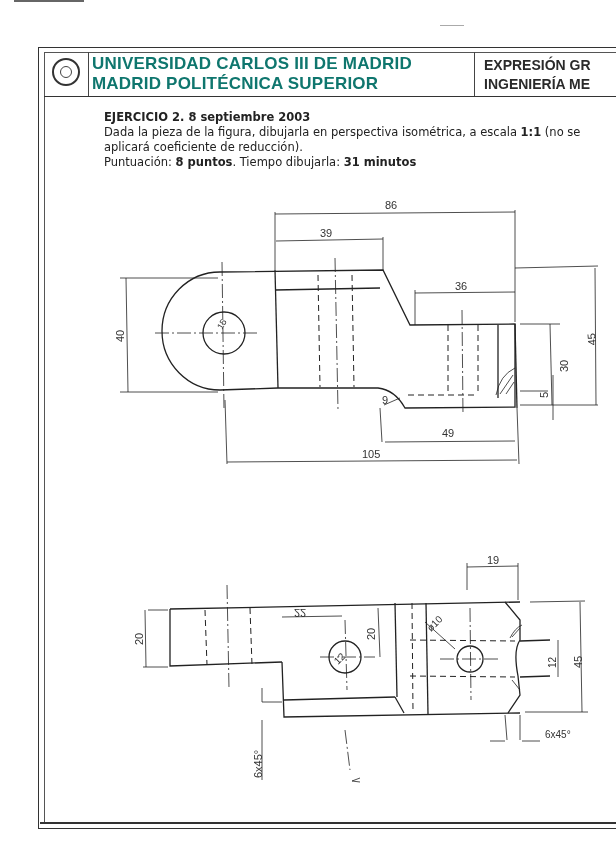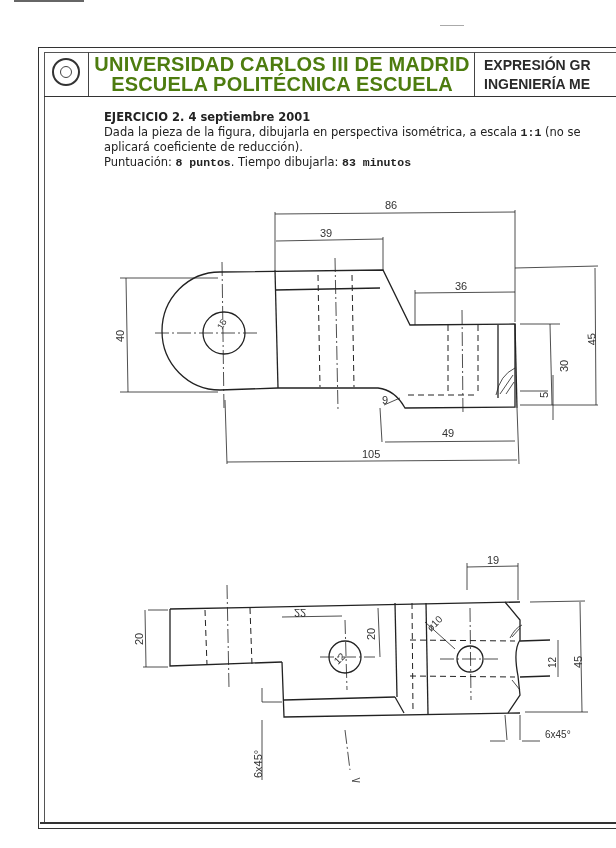--- a/index.html
+++ b/index.html
@@ -3,62 +3,62 @@
 <meta charset="utf-8">
 <style>
   html,body{margin:0;padding:0;background:#fff;}
   body{width:616px;height:848px;position:relative;overflow:hidden;font-family:"Liberation Sans",sans-serif;color:#222;}
   .frame{position:absolute;left:38px;top:47px;width:600px;height:780px;border:1.5px solid #333;border-right:none;}
   .frame-inner{position:absolute;left:44px;top:52px;width:600px;height:770px;border:1px solid #555;border-right:none;}
   .header{position:absolute;left:44px;top:52px;width:580px;height:44px;border-bottom:1.5px solid #333;}
   .logo-box{position:absolute;left:0;top:0;width:44px;height:44px;border-right:1px solid #444;}
   .logo{position:absolute;left:8px;top:6px;width:28px;height:28px;border:2px solid #333;border-radius:50%;box-sizing:border-box;}
   .logo:after{content:"";position:absolute;left:6px;top:6px;width:12px;height:12px;border:1.5px solid #444;border-radius:50%;box-sizing:border-box;}
-  .uni{position:absolute;left:48px;top:2px;width:380px;text-align:center;font-size:20px;font-weight:bold;line-height:20px;color:#4d7c0f;letter-spacing:0.2px;}
+  .uni{position:absolute;left:48px;top:2px;width:380px;font-size:17px;font-weight:bold;line-height:20px;color:#0f766e;letter-spacing:0.2px;}
   .vsep{position:absolute;left:430px;top:0;width:1px;height:44px;background:#444;}
   .dept{position:absolute;left:440px;top:4px;width:200px;font-size:14px;font-weight:bold;line-height:19px;color:#2a2a2a;white-space:nowrap;}
   .topmark{position:absolute;left:14px;top:0;width:70px;height:2px;background:#666;}
   .dash{position:absolute;left:440px;top:25px;width:24px;height:1px;background:#aaa;}
   .ex{position:absolute;left:104px;top:110px;width:500px;font-family:"DejaVu Sans",sans-serif;font-size:11.5px;line-height:15px;color:#222;}
-  .ex b{font-weight:bold;font-family:Liberation Mono, monospace;}
+  .ex b{font-weight:bold;}
   .bottom-line{position:absolute;left:40px;top:822px;width:576px;height:1.5px;background:#333;}
   svg{position:absolute;left:0;top:0;}
   .dim{font-family:"Liberation Sans",sans-serif;font-size:11px;fill:#333;}
 </style>
 </head>
 <body>
 
 <div class="topmark"></div>
 <div class="dash"></div>
 
 <div class="frame"></div>
 <div class="frame-inner"></div>
 
 <div class="header">
   <div class="logo-box">
     <div class="logo"></div>
   </div>
   <div class="uni">
     <div>UNIVERSIDAD CARLOS III DE MADRID</div>
-    <div>ESCUELA POLITÉCNICA ESCUELA</div>
+    <div>MADRID POLITÉCNICA SUPERIOR</div>
   </div>
   <div class="vsep"></div>
   <div class="dept">
     <div>EXPRESIÓN GR</div>
     <div>INGENIERÍA ME</div>
   </div>
 </div>
 
 <div class="ex">
-  <div style="font-weight:bold;">EJERCICIO 2. 4 septiembre 2001</div>
+  <div style="font-weight:bold;">EJERCICIO 2. 8 septiembre 2003</div>
   <div>
     <span>Dada la pieza de la figura, dibujarla en perspectiva isométrica, a escala </span><b>1:1</b><span> (no se aplicará coeficiente de reducción).</span>
   </div>
   <div>
-    <span>Puntuación: </span><b>8 puntos</b><span>. Tiempo dibujarla:  </span><b>83 minutos</b>
+    <span>Puntuación: </span><b>8 puntos</b><span>. Tiempo dibujarla:  </span><b>31 minutos</b>
   </div>
 </div>
 
 <svg width="616" height="848" viewBox="0 0 616 848">
   <g stroke="#222" fill="none" stroke-width="1.3">
 
     <path d="M220,272 L383,270 L410,325 L515,324 L515,407 L405,408 Q395,390 378,388 L278,388 L220,390"></path>
     <path d="M220,272 A58,59 0 0 0 220,390"></path>
     <line x1="275" y1="270" x2="278" y2="388"></line>
     <line x1="275" y1="290" x2="380" y2="288"></line>

